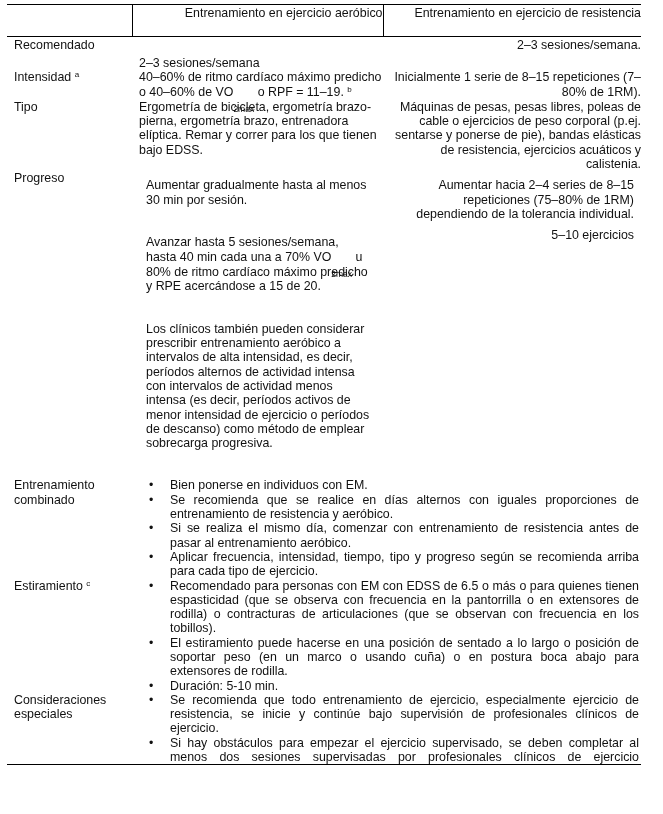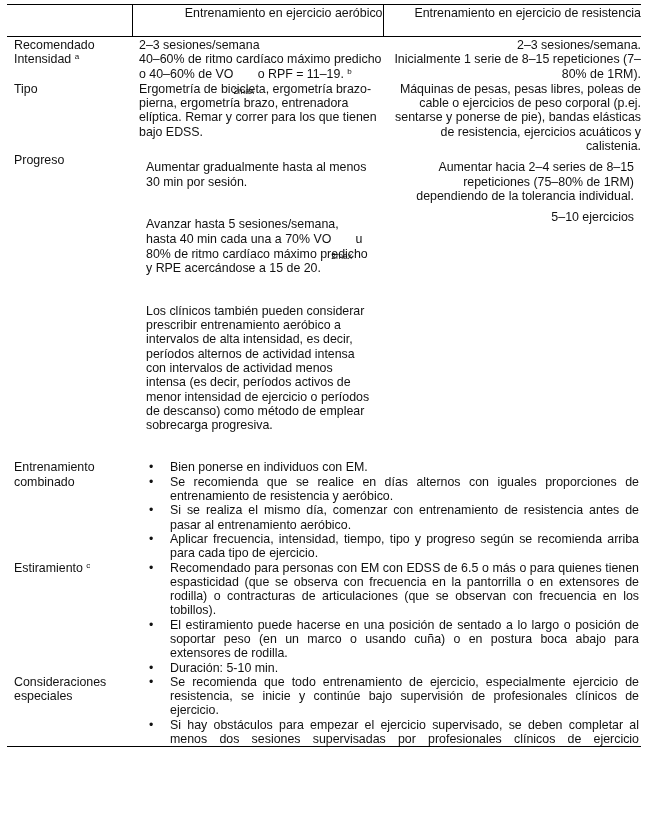--- a/index.html
+++ b/index.html
@@ -43,21 +43,21 @@
   <thead>
     <tr>
       <th></th>
       <th>Entrenamiento en ejercicio aeróbico</th>
       <th>Entrenamiento en ejercicio de resistencia</th>
     </tr>
   </thead>
   <tbody>
     <tr>
       <td class="lbl rowpad-top" style="padding-top:1px">Recomendado</td>
-      <td class="c2" style="padding-top:1px">2–3 sesiones/semana</td>
+      <td class="c2" style="padding-top:19px">2–3 sesiones/semana</td>
       <td class="c3" style="padding-top:1px">2–3 sesiones/semana.</td>
     </tr>
     <tr>
       <td class="lbl"><span>Intensidad</span> <sup>a</sup></td>
       <td class="c2"><span>40–60% de ritmo cardíaco máximo predicho o 40–60% de VO</span><sub class="vo">2max</sub><span> o RPF = 11–19. </span><sup>b</sup></td>
       <td class="c3">Inicialmente 1 serie de 8–15 repeticiones (7–80% de 1RM).</td>
     </tr>
     <tr>
       <td class="lbl">Tipo</td>
       <td class="c2">Ergometría de bicicleta, ergometría brazo-pierna, ergometría brazo, entrenadora elíptica. Remar y correr para los que tienen bajo EDSS.</td>

